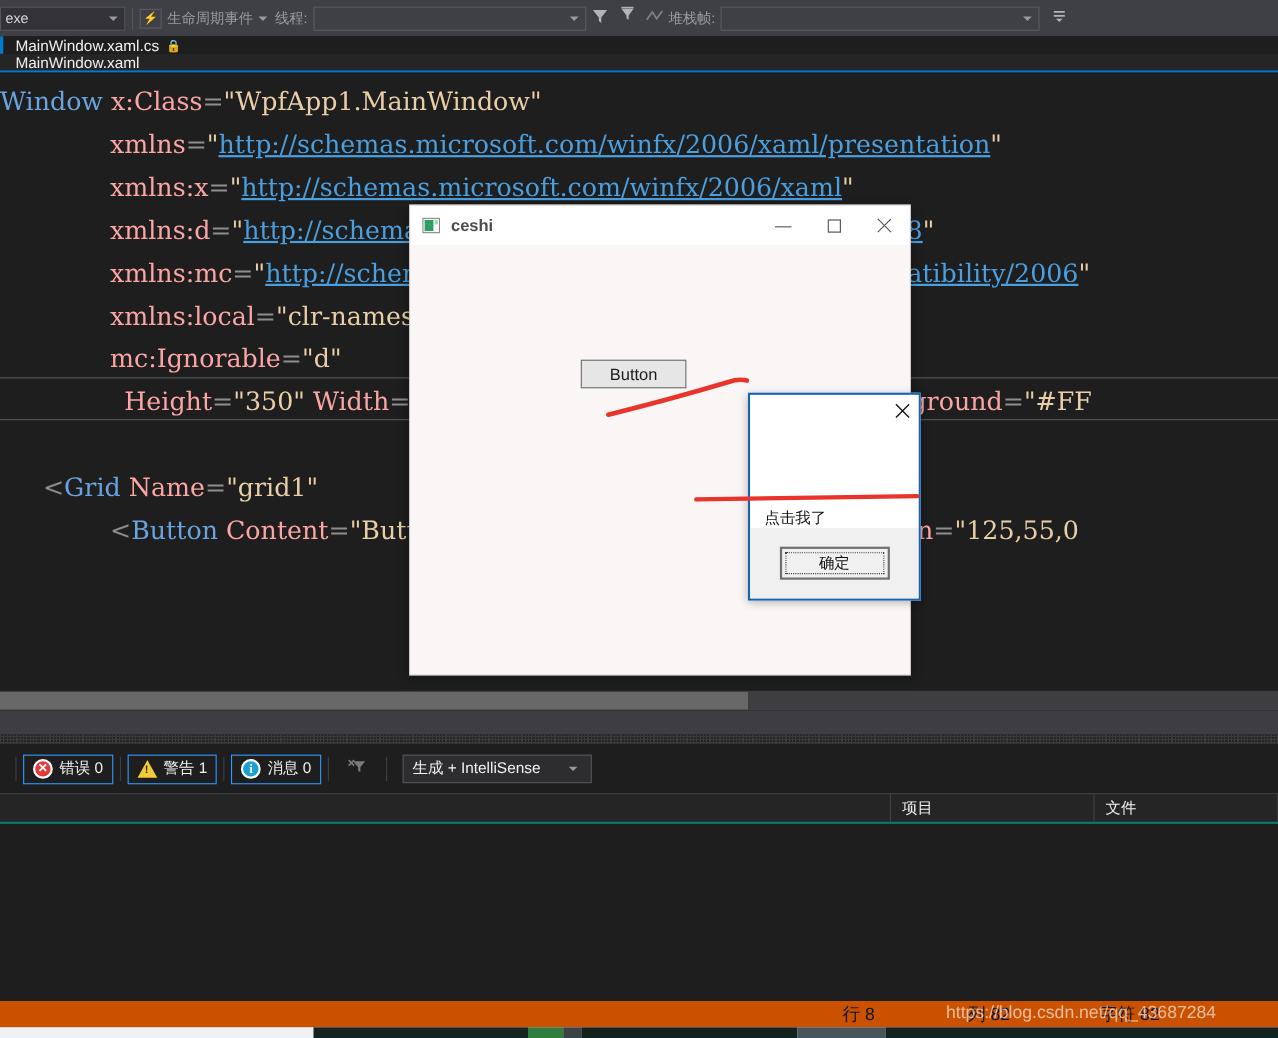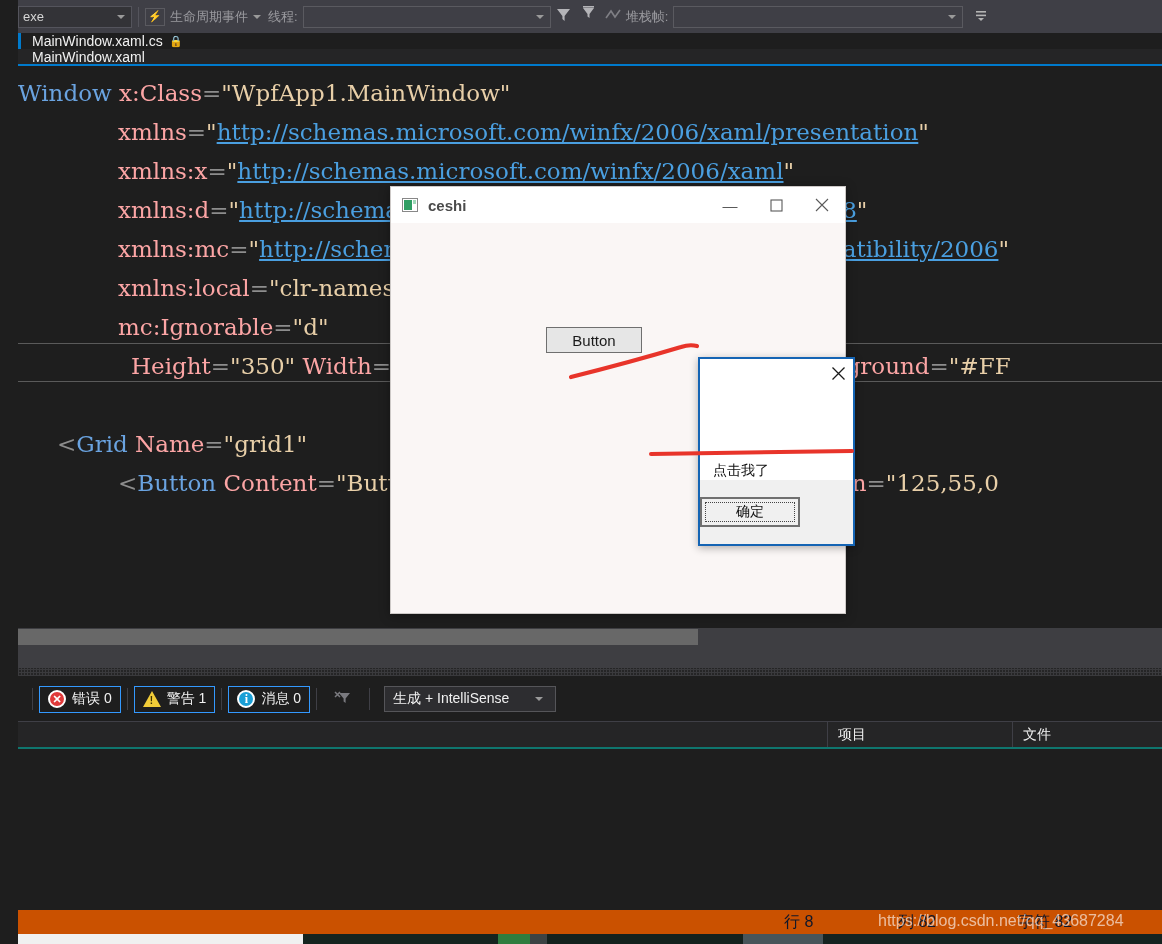--- a/index.html
+++ b/index.html
@@ -2,21 +2,21 @@
 <html><head>
 <meta charset="utf-8">
 <style>
   * { box-sizing: border-box; margin: 0; padding: 0; }
   html, body {
     width: 1162px; height: 944px;
     background: #1e1e1e;
     font-family: "Liberation Sans", sans-serif;
     overflow: hidden;
   }
-  #root { position: relative; width: 999px; height: 944px; margin-left: 18px; }
+  #root { position: relative; width: 999px; height: 944px; }
 
   
   .debug-toolbar {
     position: absolute; left: 0; top: 0; width: 1162px; height: 33px;
     background: #3f3f46;
     display: flex; align-items: center;
   }
   .combo-exe {
     width: 114px; height: 22px; margin-left: 0px;
     background: #333337; border: 1px solid #54545c;
@@ -240,21 +240,21 @@
     width: 30px; height: 28px; display: flex; align-items: center;
     justify-content: center; color: #222; font-size: 17px;
   }
   .msg-content {
     height: 87px; background: #ffffff; position: relative;
     display: flex; align-items: flex-end; padding-left: 13px;
   }
   .msg-text { color: #111111; font-size: 14px; }
   .msg-footer {
     height: 64px; background: #f0f0f0;
-    display: flex; align-items: center; justify-content: flex-start;
+    display: flex; align-items: center; justify-content: center;
   }
   .msg-ok {
     width: 100px; height: 30px; background: #f0f0f0;
     border: 2px solid #707070; display: flex; align-items: center;
     justify-content: center; color: #111; font-size: 14px; position: relative;
   }
   .msg-ok::after {
     content: ""; position: absolute; left: 3px; top: 3px; right: 3px; bottom: 3px;
     border: 1px dotted #444;
   }

